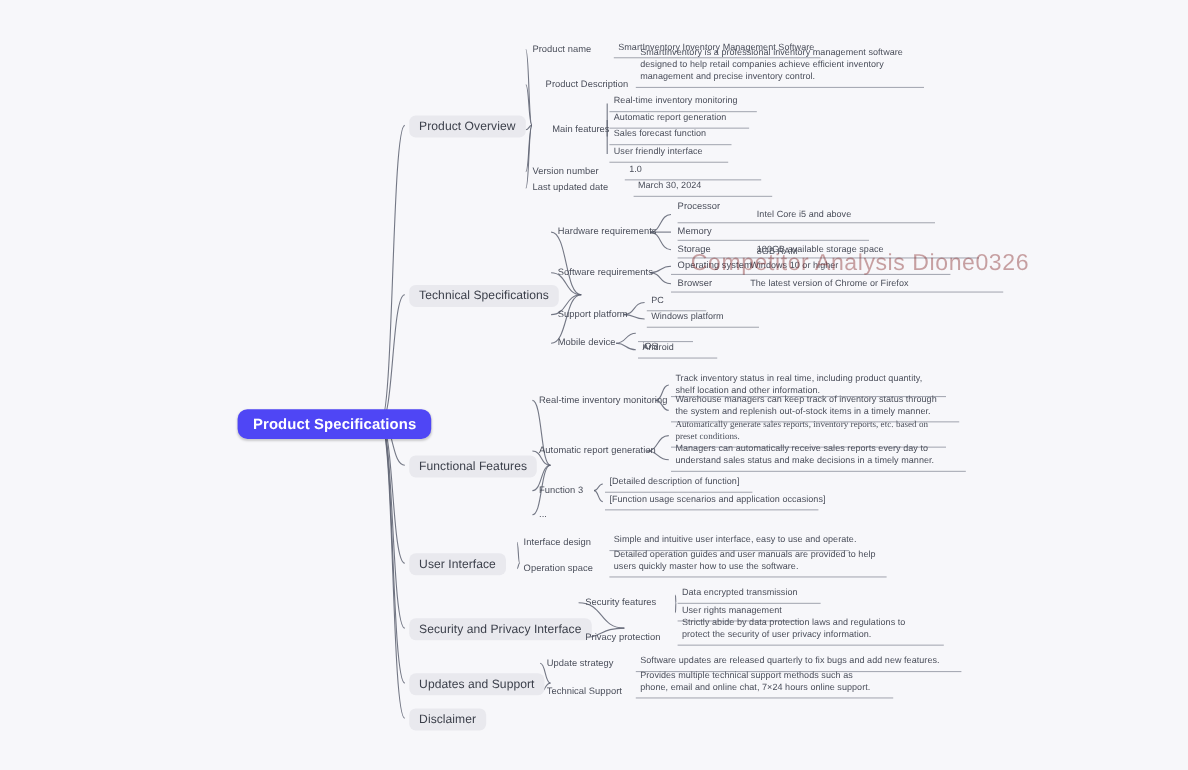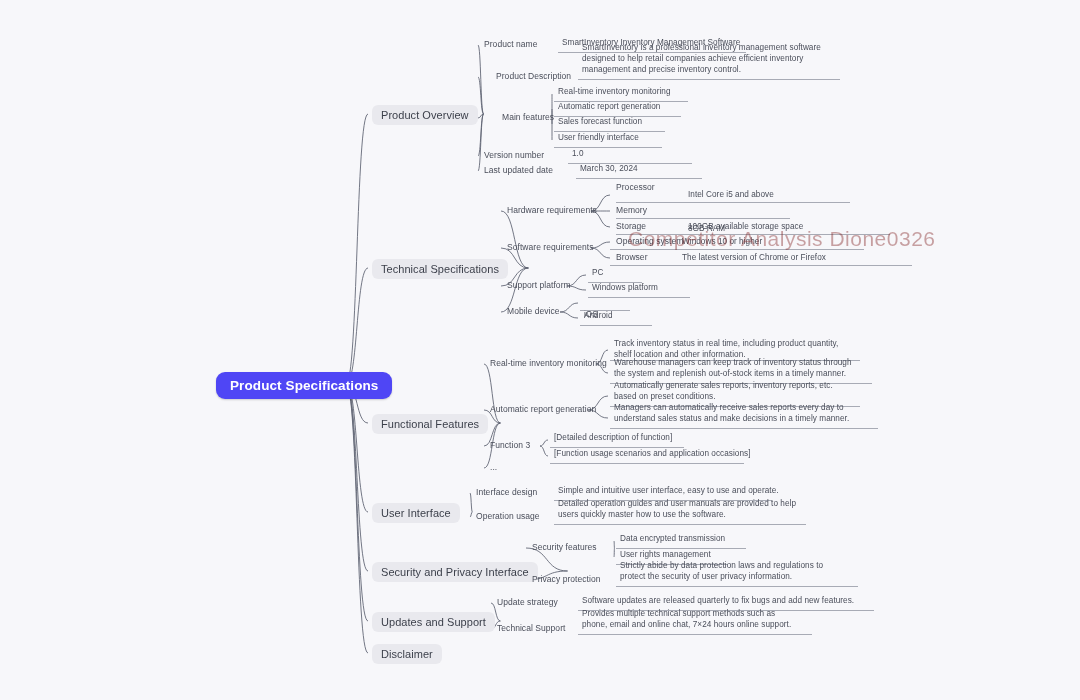--- a/index.html
+++ b/index.html
@@ -178,35 +178,35 @@
       <div class="ul" style="left: 580px; top: 309.5px; width: 50px;"></div>
       <div class="node leaf nowrap" style="left: 582px; top: 309.5px; width: 58px;">Android</div>
       <div class="ul" style="left: 580px; top: 324.5px; width: 72px;"></div>
       <div class="node lvl1" style="left: 372px; top: 414px;">Functional Features</div>
       <div class="node lvl2" style="left: 488px; top: 358px;">Real-time inventory monitoring</div>
       <div class="node leaf" style="left: 612px; top: 338px; width: 236px;">Track inventory status in real time, including product quantity, shelf location and other information.</div>
       <div class="ul" style="left: 610px; top: 360px; width: 250px;"></div>
       <div class="node leaf" style="left: 612px; top: 357px; width: 248px;">Warehouse managers can keep track of inventory status through the system and replenish out-of-stock items in a timely manner.</div>
       <div class="ul" style="left: 610px; top: 383px; width: 262px;"></div>
       <div class="node lvl2" style="left: 488px; top: 404px;">Automatic report generation</div>
-      <div class="node leaf" style="left: 612px; top: 380px; width: 236px;">Automatically generate sales reports, inventory reports, etc. based on preset conditions.</div>
+      <div class="node leaf" style="left: 612px; top: 380px; width: 236px; font-family: Liberation Serif, serif;">Automatically generate sales reports, inventory reports, etc. based on preset conditions.</div>
       <div class="ul" style="left: 610px; top: 406px; width: 250px;"></div>
       <div class="node leaf" style="left: 612px; top: 402px; width: 254px;">Managers can automatically receive sales reports every day to understand sales status and make decisions in a timely manner.</div>
       <div class="ul" style="left: 610px; top: 428px; width: 268px;"></div>
       <div class="node lvl2" style="left: 488px; top: 440px;">Function 3</div>
       <div class="node leaf nowrap" style="left: 552px; top: 431.5px; width: 120px;">[Detailed description of function]</div>
       <div class="ul" style="left: 550px; top: 446.5px; width: 134px;"></div>
       <div class="node leaf nowrap" style="left: 552px; top: 447.5px; width: 180px;">[Function usage scenarios and application occasions]</div>
       <div class="ul" style="left: 550px; top: 462.5px; width: 194px;"></div>
       <div class="node lvl2" style="left: 488px; top: 462px;">...</div>
       <div class="node lvl1" style="left: 372px; top: 503px;">User Interface</div>
       <div class="node lvl2" style="left: 474px; top: 487px;">Interface design</div>
       <div class="node leaf nowrap" style="left: 556px; top: 484.5px; width: 204px;">Simple and intuitive user interface, easy to use and operate.</div>
       <div class="ul" style="left: 554px; top: 499.5px; width: 218px;"></div>
-      <div class="node lvl2" style="left: 474px; top: 511px;">Operation usage</div>
+      <div class="node lvl2" style="left: 474px; top: 511px;">Operation space</div>
       <div class="node leaf" style="left: 556px; top: 498px; width: 238px;">Detailed operation guides and user manuals are provided to help users quickly master how to use the software.</div>
       <div class="ul" style="left: 554px; top: 524px; width: 252px;"></div>
       <div class="node lvl1" style="left: 372px; top: 562px;">Security and Privacy Interface</div>
       <div class="node lvl2" style="left: 530px; top: 542px;">Security features</div>
       <div class="node leaf nowrap" style="left: 618px; top: 532.5px; width: 116px;">Data encrypted transmission</div>
       <div class="ul" style="left: 616px; top: 547.5px; width: 130px;"></div>
       <div class="node leaf nowrap" style="left: 618px; top: 548.5px; width: 98px;">User rights management</div>
       <div class="ul" style="left: 616px; top: 563.5px; width: 112px;"></div>
       <div class="node lvl2" style="left: 530px; top: 574px;">Privacy protection</div>
       <div class="node leaf" style="left: 618px; top: 560px; width: 228px;">Strictly abide by data protection laws and regulations to protect the security of user privacy information.</div>

